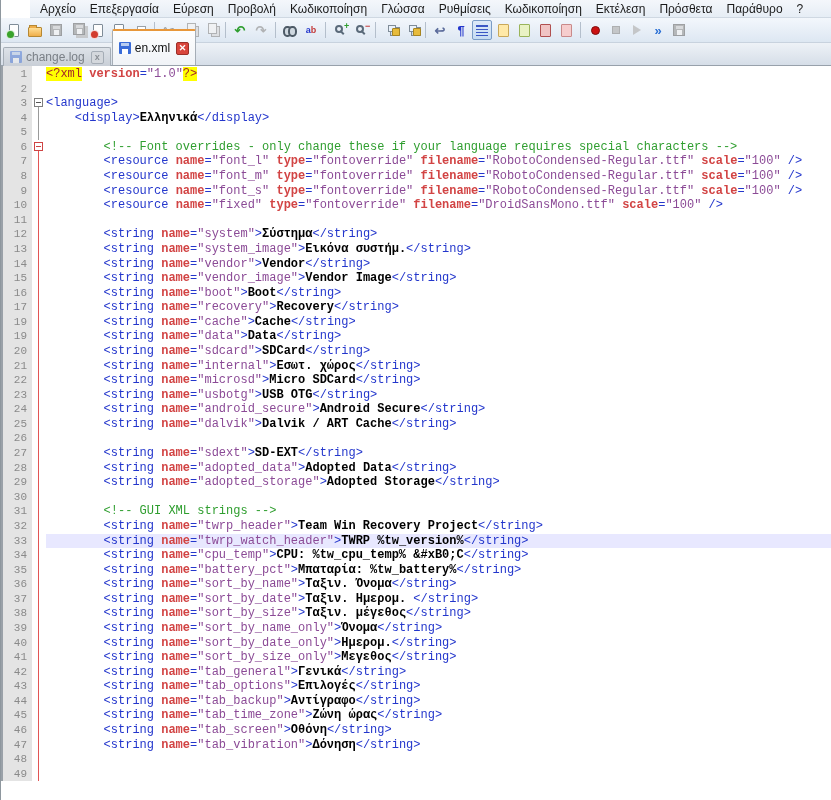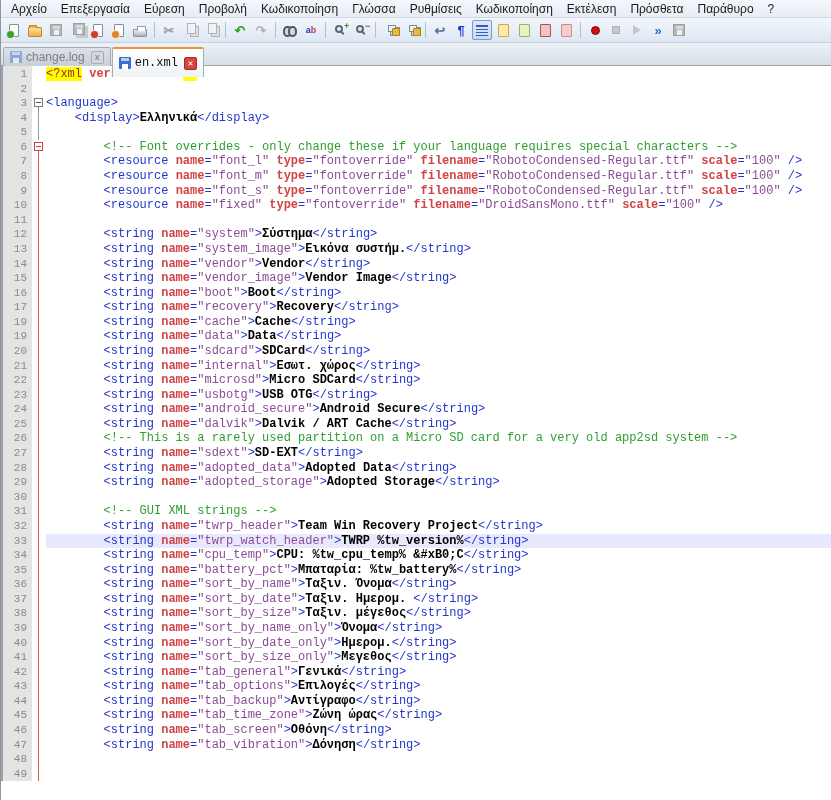--- a/index.html
+++ b/index.html
@@ -21,21 +21,21 @@
   .appicon { position:relative; width:14px; height:13px; background:#f6fbf6;
     border:1px solid #7b8a7b; border-radius:2px; flex:0 0 auto; }
   .appicon::after { content:""; position:absolute; right:0px; bottom:0px;
     width:8px; height:7px; background:#58a43a; border-radius:60% 20% 60% 20%; }
   .titletext { font-size:12px; color:#1c1f22; white-space:nowrap;
     text-shadow:0 1px 0 rgba(255,255,255,.6); }
   
   .menubar {
     height:18px; display:flex; align-items:center; padding-left:3px;
     background:linear-gradient(#f4f7fb,#e6edf5);
-    border-bottom:1px solid #cfd8e2; font-size:12px; color:#1a1a1a;
+    border-bottom:1px solid #cfd8e2; font-size:12px; color:#1a1a1a;margin-left:29px;
   }
   .menu-item { padding:1px 7px; white-space:nowrap; }
   
   .toolbar {
     height:25px; display:flex; align-items:center; padding-left:3px; gap:1px;
     background:linear-gradient(#f3f7fc,#dde7f2);
     border-bottom:1px solid #c8d2de;
   }
   .tb-sep { width:1px; height:16px; background:#b4bfcc; margin:0 3px; flex:0 0 auto; }
   .tb-btn { width:20px; height:20px; display:flex; align-items:center; justify-content:center;
@@ -84,22 +84,22 @@
     border:2px solid #4d5a66; border-radius:45%; background:#cfd8e0; }
   .ic-find::before { left:0; } .ic-find::after { right:0; }
   .ic-replace { font-size:9px; font-weight:bold; color:#2336cc; letter-spacing:0; }
   .ic-replace i { font-style:normal; color:#c43a3a; }
   
   .tabbar { height:23px; display:flex; align-items:flex-end; padding-left:2px; gap:1px;
     background:linear-gradient(#eef2f7,#d6dee8); border-bottom:1px solid #98a1ab; }
   .tab { display:flex; align-items:center; gap:4px; height:19px; padding:0 6px;
     border:1px solid #a5adb6; border-bottom:none; border-radius:2px 2px 0 0;
     background:linear-gradient(#dde2e8,#c9cfd7); font-size:12px; color:#7b8087; position:relative; top:1px; }
-  .tab.active { height:30px; background:linear-gradient(#fefefe,#f0f3f7); color:#111;
-    border-top:2px solid var(--tab-accent,#e8973a); top:12px; z-index:2;font-family:Liberation Mono, monospace; }
+  .tab.active { height:36px; background:linear-gradient(#fefefe,#f0f3f7); color:#111;
+    border-top:2px solid var(--tab-accent,#e8973a); top:0; z-index:2; }
   .tabfloppy { width:12px; height:12px; background:#3a6cd8; border-radius:1px; position:relative; flex:0 0 auto; }
   .tabfloppy::before { content:""; position:absolute; left:3px; bottom:0; width:6px; height:5px; background:#fff; }
   .tabfloppy::after { content:""; position:absolute; left:2px; top:1px; width:8px; height:3px; background:#b9cdf0; }
   .tab.inactive .tabfloppy { opacity:.45; }
   .tabclose { width:13px; height:13px; margin-left:2px; border-radius:2px; font-size:9px; font-weight:bold;
     display:flex; align-items:center; justify-content:center; flex:0 0 auto; }
   .tab.active .tabclose { background:var(--close-red,#d9453c); color:#fff; border:1px solid #9c2f28; }
   .tab.inactive .tabclose { background:#d4d8dd; color:#8a8f95; border:1px solid #a5adb6; }
   
   .editor { position:relative; display:flex; height:715px; background:#fff;
@@ -479,21 +479,21 @@
         <div class="code-line"><span class="sg-s">        </span><span class="sg-t">&lt;string </span><span class="sg-a">name</span><span class="sg-t">=</span><span class="sg-v">"boot"</span><span class="sg-t">&gt;</span><span class="sg-x">Boot</span><span class="sg-t">&lt;/string&gt;</span></div>
         <div class="code-line"><span class="sg-s">        </span><span class="sg-t">&lt;string </span><span class="sg-a">name</span><span class="sg-t">=</span><span class="sg-v">"recovery"</span><span class="sg-t">&gt;</span><span class="sg-x">Recovery</span><span class="sg-t">&lt;/string&gt;</span></div>
         <div class="code-line"><span class="sg-s">        </span><span class="sg-t">&lt;string </span><span class="sg-a">name</span><span class="sg-t">=</span><span class="sg-v">"cache"</span><span class="sg-t">&gt;</span><span class="sg-x">Cache</span><span class="sg-t">&lt;/string&gt;</span></div>
         <div class="code-line"><span class="sg-s">        </span><span class="sg-t">&lt;string </span><span class="sg-a">name</span><span class="sg-t">=</span><span class="sg-v">"data"</span><span class="sg-t">&gt;</span><span class="sg-x">Data</span><span class="sg-t">&lt;/string&gt;</span></div>
         <div class="code-line"><span class="sg-s">        </span><span class="sg-t">&lt;string </span><span class="sg-a">name</span><span class="sg-t">=</span><span class="sg-v">"sdcard"</span><span class="sg-t">&gt;</span><span class="sg-x">SDCard</span><span class="sg-t">&lt;/string&gt;</span></div>
         <div class="code-line"><span class="sg-s">        </span><span class="sg-t">&lt;string </span><span class="sg-a">name</span><span class="sg-t">=</span><span class="sg-v">"internal"</span><span class="sg-t">&gt;</span><span class="sg-x">Εσωτ. χώρος</span><span class="sg-t">&lt;/string&gt;</span></div>
         <div class="code-line"><span class="sg-s">        </span><span class="sg-t">&lt;string </span><span class="sg-a">name</span><span class="sg-t">=</span><span class="sg-v">"microsd"</span><span class="sg-t">&gt;</span><span class="sg-x">Micro SDCard</span><span class="sg-t">&lt;/string&gt;</span></div>
         <div class="code-line"><span class="sg-s">        </span><span class="sg-t">&lt;string </span><span class="sg-a">name</span><span class="sg-t">=</span><span class="sg-v">"usbotg"</span><span class="sg-t">&gt;</span><span class="sg-x">USB OTG</span><span class="sg-t">&lt;/string&gt;</span></div>
         <div class="code-line"><span class="sg-s">        </span><span class="sg-t">&lt;string </span><span class="sg-a">name</span><span class="sg-t">=</span><span class="sg-v">"android_secure"</span><span class="sg-t">&gt;</span><span class="sg-x">Android Secure</span><span class="sg-t">&lt;/string&gt;</span></div>
         <div class="code-line"><span class="sg-s">        </span><span class="sg-t">&lt;string </span><span class="sg-a">name</span><span class="sg-t">=</span><span class="sg-v">"dalvik"</span><span class="sg-t">&gt;</span><span class="sg-x">Dalvik / ART Cache</span><span class="sg-t">&lt;/string&gt;</span></div>
-        <div class="code-line"><span class="sg-s">        </span><span class="sg-c">&lt;!-- This is a rarely used partition on a Micro SD card for a very old app2sd system --&gt;</span></div>
+        <div class="code-line"><span class="sg-s">        </span></div>
         <div class="code-line"><span class="sg-s">        </span><span class="sg-t">&lt;string </span><span class="sg-a">name</span><span class="sg-t">=</span><span class="sg-v">"sdext"</span><span class="sg-t">&gt;</span><span class="sg-x">SD-EXT</span><span class="sg-t">&lt;/string&gt;</span></div>
         <div class="code-line"><span class="sg-s">        </span><span class="sg-t">&lt;string </span><span class="sg-a">name</span><span class="sg-t">=</span><span class="sg-v">"adopted_data"</span><span class="sg-t">&gt;</span><span class="sg-x">Adopted Data</span><span class="sg-t">&lt;/string&gt;</span></div>
         <div class="code-line"><span class="sg-s">        </span><span class="sg-t">&lt;string </span><span class="sg-a">name</span><span class="sg-t">=</span><span class="sg-v">"adopted_storage"</span><span class="sg-t">&gt;</span><span class="sg-x">Adopted Storage</span><span class="sg-t">&lt;/string&gt;</span></div>
         <div class="code-line"></div>
         <div class="code-line"><span class="sg-s">        </span><span class="sg-c">&lt;!-- GUI XML strings --&gt;</span></div>
         <div class="code-line"><span class="sg-s">        </span><span class="sg-t">&lt;string </span><span class="sg-a">name</span><span class="sg-t">=</span><span class="sg-v">"twrp_header"</span><span class="sg-t">&gt;</span><span class="sg-x">Team Win Recovery Project</span><span class="sg-t">&lt;/string&gt;</span></div>
         <div class="code-line cur"><span class="sg-s">        </span><span class="sg-t">&lt;string </span><span class="sg-a">name</span><span class="sg-t">=</span><span class="sg-v">"twrp_watch_header"</span><span class="sg-t">&gt;</span><span class="sg-x">TWRP %tw_version%</span><span class="sg-t">&lt;/string&gt;</span></div>
         <div class="code-line"><span class="sg-s">        </span><span class="sg-t">&lt;string </span><span class="sg-a">name</span><span class="sg-t">=</span><span class="sg-v">"cpu_temp"</span><span class="sg-t">&gt;</span><span class="sg-x">CPU: %tw_cpu_temp% &amp;#xB0;C</span><span class="sg-t">&lt;/string&gt;</span></div>
         <div class="code-line"><span class="sg-s">        </span><span class="sg-t">&lt;string </span><span class="sg-a">name</span><span class="sg-t">=</span><span class="sg-v">"battery_pct"</span><span class="sg-t">&gt;</span><span class="sg-x">Μπαταρία: %tw_battery%</span><span class="sg-t">&lt;/string&gt;</span></div>
         <div class="code-line"><span class="sg-s">        </span><span class="sg-t">&lt;string </span><span class="sg-a">name</span><span class="sg-t">=</span><span class="sg-v">"sort_by_name"</span><span class="sg-t">&gt;</span><span class="sg-x">Ταξιν. Όνομα</span><span class="sg-t">&lt;/string&gt;</span></div>

